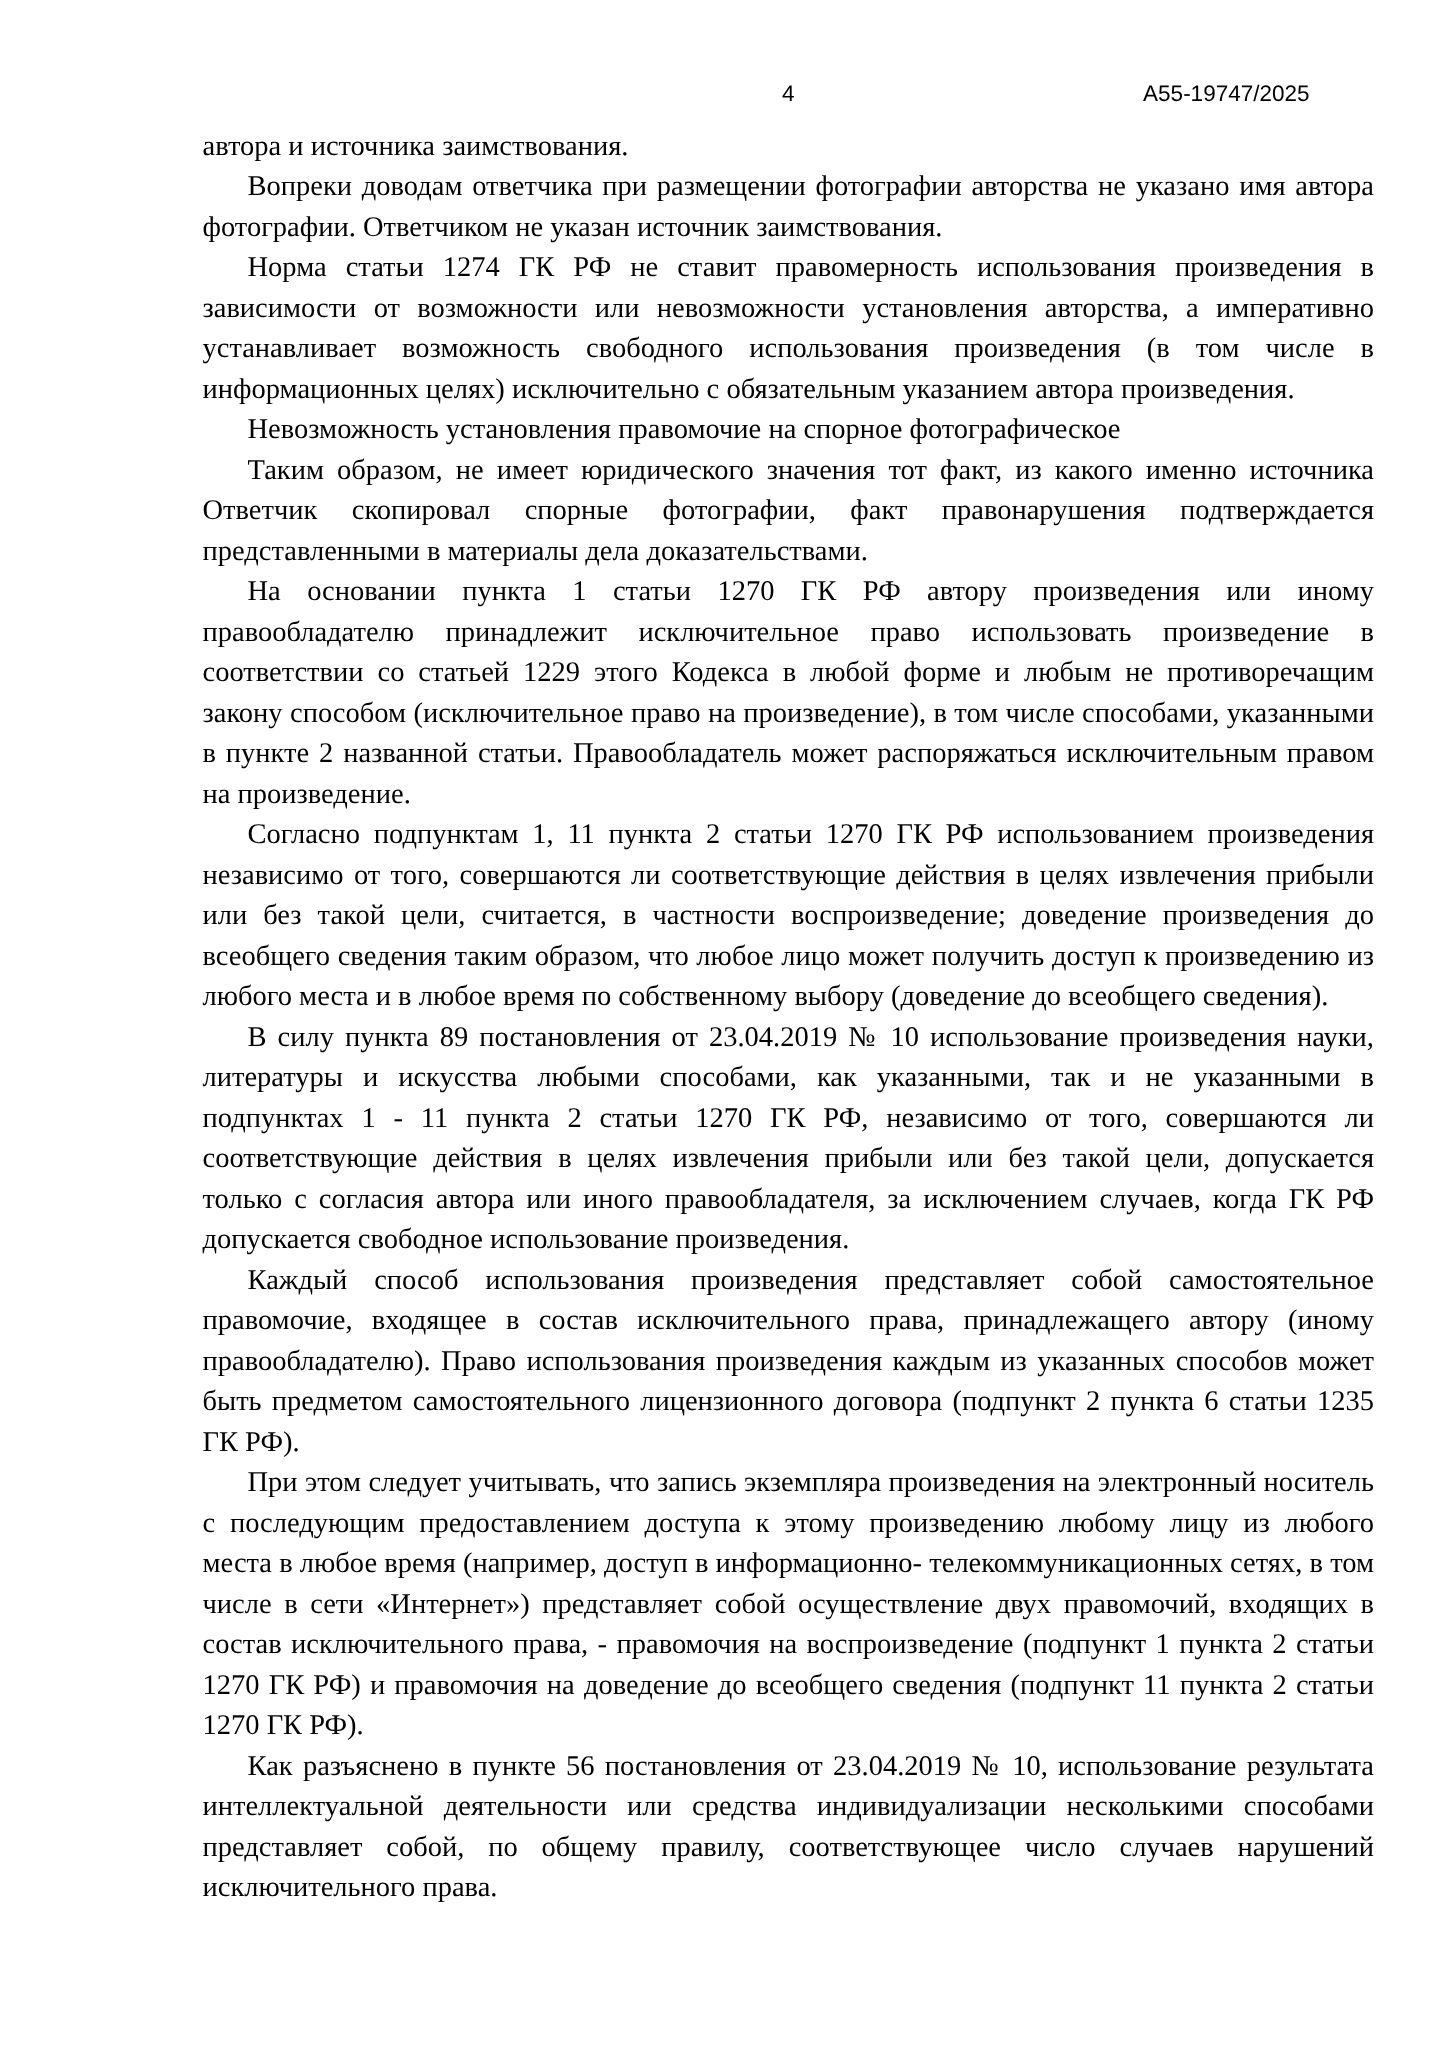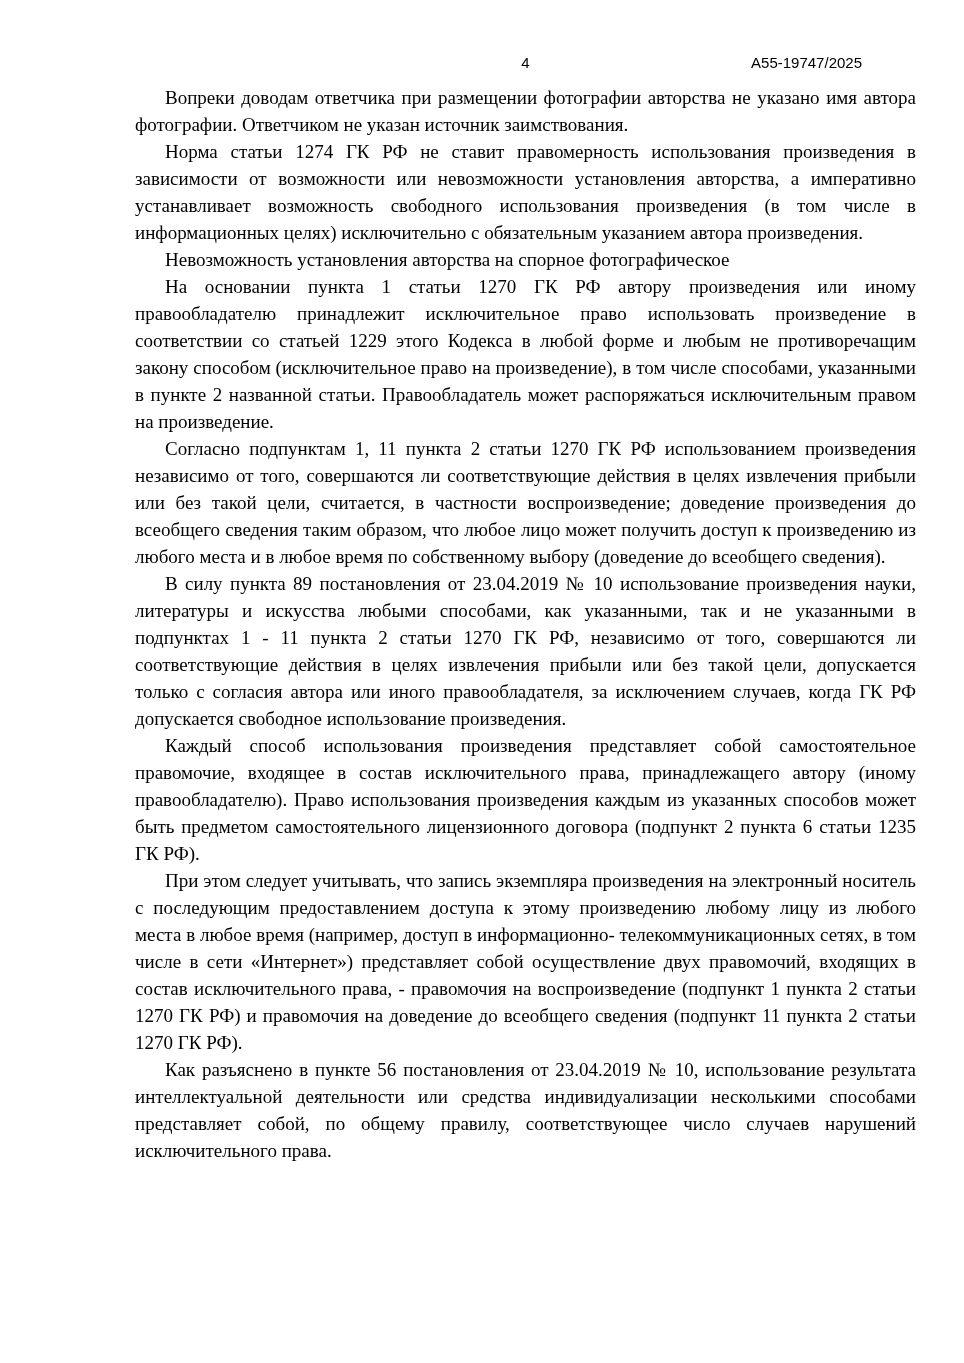--- a/index.html
+++ b/index.html
@@ -27,21 +27,21 @@
     color: #000000;
   }
   .page-number {
     position: absolute;
     left: 0;
     right: 0;
     text-align: center;
   }
   .case-number {
     position: absolute;
-    right: 54px;
+    right: 43px;
     top: 0;
     white-space: nowrap;
   }
   .document-body {
     position: absolute;
     top: 84px;
     left: 135px;
     width: 781px;
     font-size: 19px;
     line-height: 27px;
@@ -63,23 +63,25 @@
 <body>
 
 <div class="page">
 
   <div class="page-header">
     <span class="page-number">4</span>
     <span class="case-number">А55-19747/2025</span>
   </div>
 
   <div class="document-body">
+    <p>автора и источника заимствования.</p>
     <p class="indent">Вопреки доводам ответчика при размещении фотографии авторства не указано имя автора фотографии. Ответчиком не указан источник заимствования.</p>
     <p class="indent">Норма статьи 1274 ГК РФ не ставит правомерность использования произведения в зависимости от возможности или невозможности установления авторства, а императивно устанавливает возможность свободного использования произведения (в том числе в информационных целях) исключительно с обязательным указанием автора произведения.</p>
-    <p class="indent">Невозможность установления авторства на спорное фотографическое</p>
+    <p class="indent">Невозможность установления правомочие на спорное фотографическое</p>
+    <p class="indent">Таким образом, не имеет юридического значения тот факт, из какого именно источника Ответчик скопировал спорные фотографии, факт правонарушения подтверждается представленными в материалы дела доказательствами.</p>
     <p class="indent">На основании пункта 1 статьи 1270 ГК РФ автору произведения или иному правообладателю принадлежит исключительное право использовать произведение в соответствии со статьей 1229 этого Кодекса в любой форме и любым не противоречащим закону способом (исключительное право на произведение), в том числе способами, указанными в пункте 2 названной статьи. Правообладатель может распоряжаться исключительным правом на произведение.</p>
     <p class="indent">Согласно подпунктам 1, 11 пункта 2 статьи 1270 ГК РФ использованием произведения независимо от того, совершаются ли соответствующие действия в целях извлечения прибыли или без такой цели, считается, в частности воспроизведение; доведение произведения до всеобщего сведения таким образом, что любое лицо может получить доступ к произведению из любого места и в любое время по собственному выбору (доведение до всеобщего сведения).</p>
     <p class="indent">В силу пункта 89 постановления от 23.04.2019 № 10 использование произведения науки, литературы и искусства любыми способами, как указанными, так и не указанными в подпунктах 1 - 11 пункта 2 статьи 1270 ГК РФ, независимо от того, совершаются ли соответствующие действия в целях извлечения прибыли или без такой цели, допускается только с согласия автора или иного правообладателя, за исключением случаев, когда ГК РФ допускается свободное использование произведения.</p>
     <p class="indent">Каждый способ использования произведения представляет собой самостоятельное правомочие, входящее в состав исключительного права, принадлежащего автору (иному правообладателю). Право использования произведения каждым из указанных способов может быть предметом самостоятельного лицензионного договора (подпункт 2 пункта 6 статьи 1235 ГК РФ).</p>
     <p class="indent">При этом следует учитывать, что запись экземпляра произведения на электронный носитель с последующим предоставлением доступа к этому произведению любому лицу из любого места в любое время (например, доступ в информационно- телекоммуникационных сетях, в том числе в сети «Интернет») представляет собой осуществление двух правомочий, входящих в состав исключительного права, - правомочия на воспроизведение (подпункт 1 пункта 2 статьи 1270 ГК РФ) и правомочия на доведение до всеобщего сведения (подпункт 11 пункта 2 статьи 1270 ГК РФ).</p>
     <p class="indent">Как разъяснено в пункте 56 постановления от 23.04.2019 № 10, использование результата интеллектуальной деятельности или средства индивидуализации несколькими способами представляет собой, по общему правилу, соответствующее число случаев нарушений исключительного права.</p>
 
   </div>
 
 </div>

